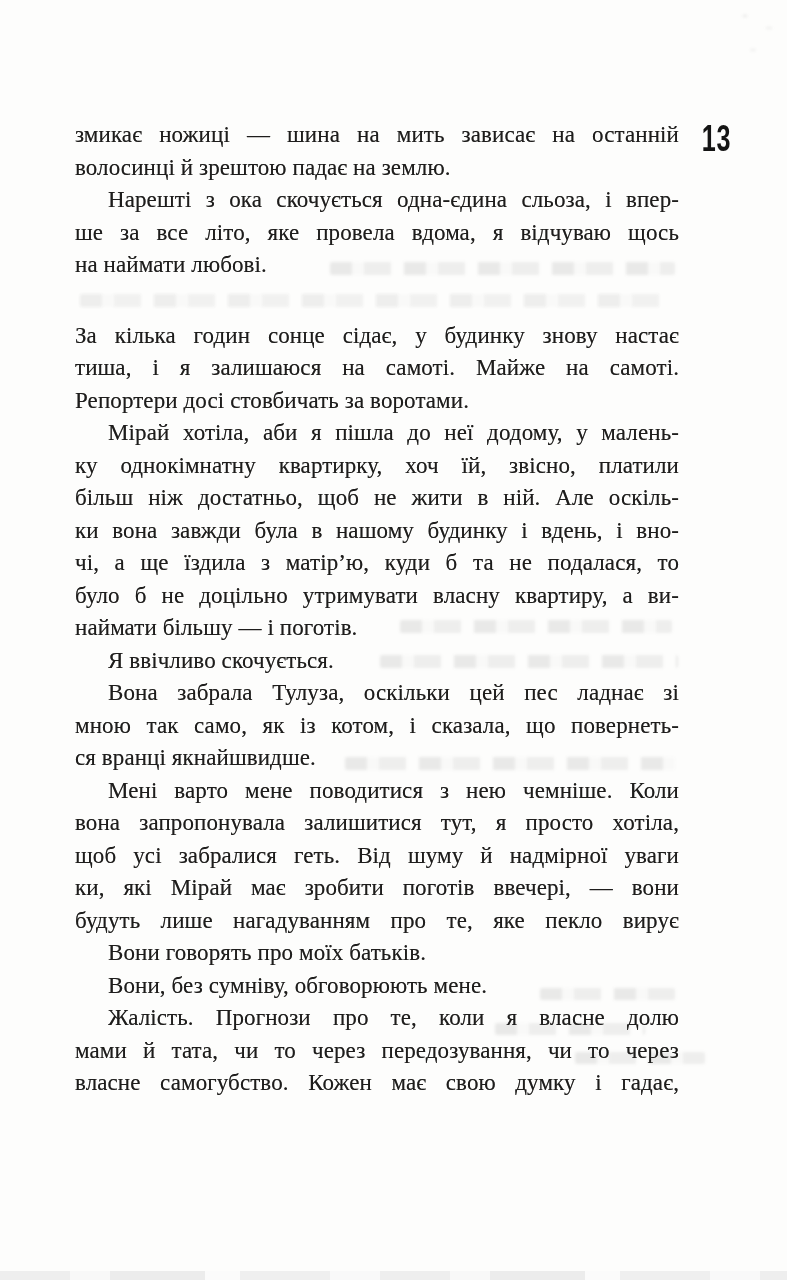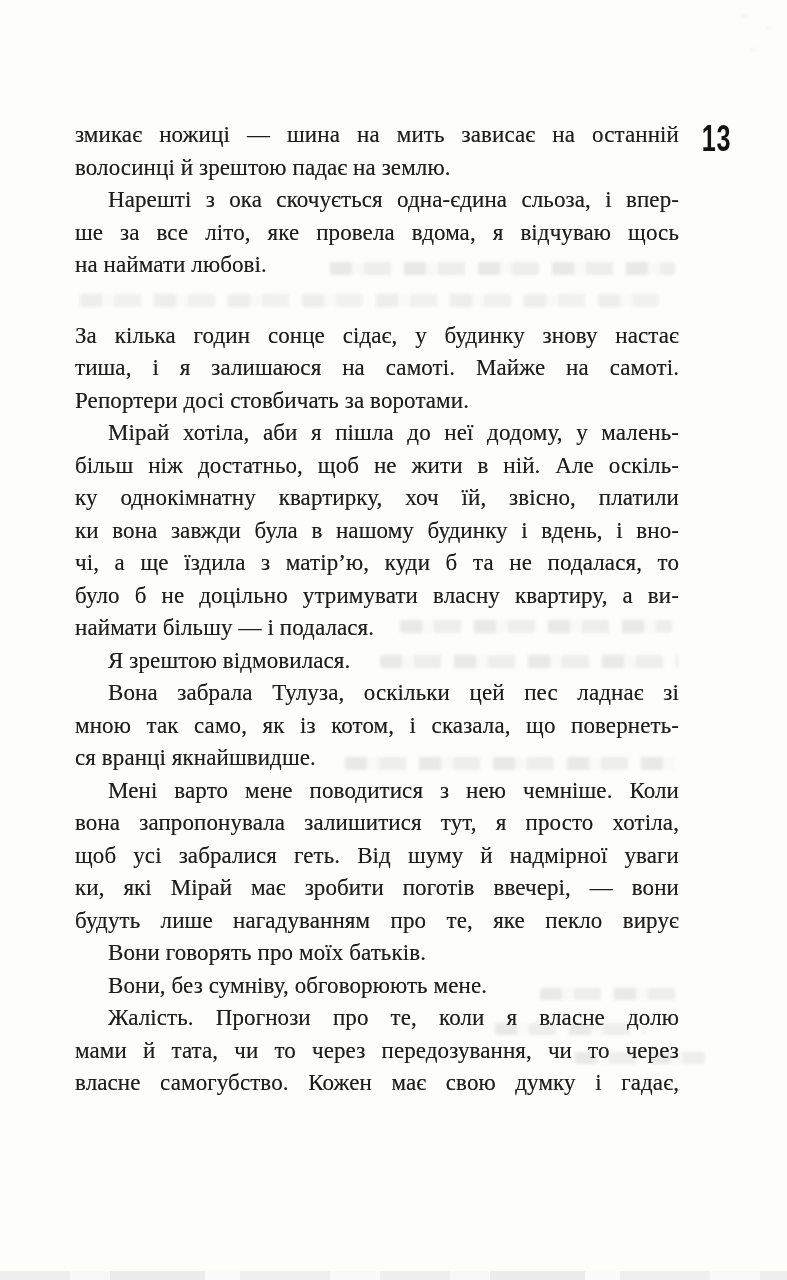--- a/index.html
+++ b/index.html
@@ -114,29 +114,29 @@
         <div class="line">ше за все літо, яке провела вдома, я відчуваю щось</div>
         <div class="line last">на наймати любові.</div>
       </div>
       <div class="para gap">
         <div class="line">За кілька годин сонце сідає, у будинку знову настає</div>
         <div class="line">тиша, і я залишаюся на самоті. Майже на самоті.</div>
         <div class="line last">Репортери досі стовбичать за воротами.</div>
       </div>
       <div class="para indent">
         <div class="line">Мірай хотіла, аби я пішла до неї додому, у малень-</div>
+        <div class="line">ку однокімнатну квартирку, хоч їй, звісно, платили</div>
         <div class="line">більш ніж достатньо, щоб не жити в ній. Але оскіль-</div>
-        <div class="line">ку однокімнатну квартирку, хоч їй, звісно, платили</div>
         <div class="line">ки вона завжди була в нашому будинку і вдень, і вно-</div>
         <div class="line">чі, а ще їздила з матір’ю, куди б та не подалася, то</div>
         <div class="line">було б не доцільно утримувати власну квартиру, а ви-</div>
-        <div class="line last">наймати більшу — і подалася.</div>
+        <div class="line last">наймати більшу — і поготів.</div>
       </div>
       <div class="para indent">
-        <div class="line last">Я зрештою відмовилася.</div>
+        <div class="line last">Я ввічливо скочується.</div>
       </div>
       <div class="para indent">
         <div class="line">Вона забрала Тулуза, оскільки цей пес ладнає зі</div>
         <div class="line">мною так само, як із котом, і сказала, що повернеть-</div>
         <div class="line last">ся вранці якнайшвидше.</div>
       </div>
       <div class="para indent">
         <div class="line">Мені варто мене поводитися з нею чемніше. Коли</div>
         <div class="line">вона запропонувала залишитися тут, я просто хотіла,</div>
         <div class="line">щоб усі забралися геть. Від шуму й надмірної уваги</div>

